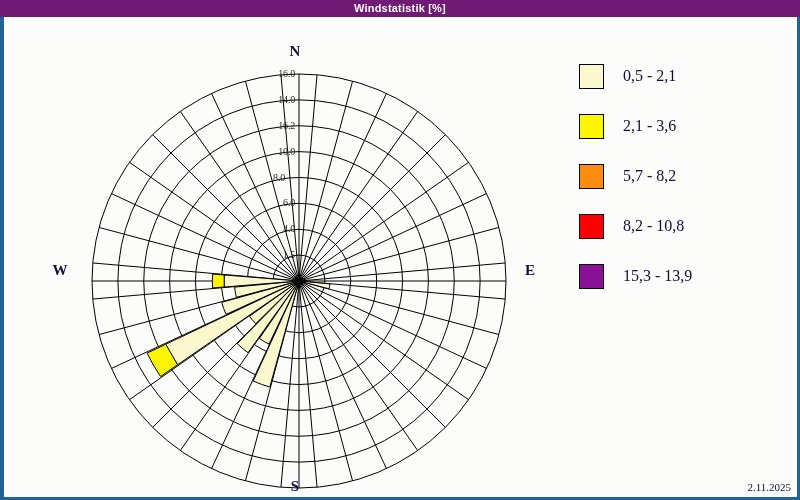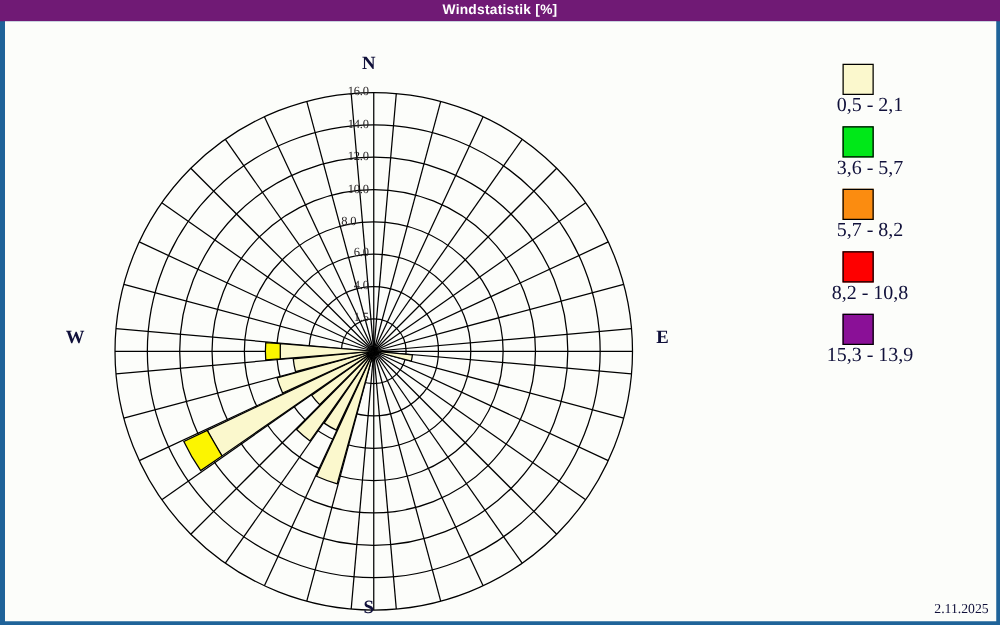--- a/index.html
+++ b/index.html
@@ -80,21 +80,20 @@
   #legend {
     position: absolute;
     left: 575px;
     top: 34px;
     width: 215px;
   }
   .legend-row {
     display: flex;
     align-items: center;
     height: 50px;
-    flex-direction: column;
   }
   .legend-swatch {
     width: 25px;
     height: 25px;
     border: 1px solid #000000;
     box-sizing: border-box;
     flex: 0 0 auto;
   }
   .legend-label {
     margin-left: 19px;
@@ -208,34 +207,34 @@
       <div class="axis-label" id="label-s">S</div>
       <div class="axis-label" id="label-w">W</div>
       <div class="axis-label" id="label-e">E</div>
 
       <div id="radial-ticks">
           <div class="radial-tick" style="left: 257px; top: 232.125px;">1.5</div>
           <div class="radial-tick" style="left: 257px; top: 206.25px;">4.0</div>
           <div class="radial-tick" style="left: 257px; top: 180.375px;">6.0</div>
           <div class="radial-tick" style="left: 247px; top: 154.5px;">8.0</div>
           <div class="radial-tick" style="left: 257px; top: 128.625px;">10.0</div>
-          <div class="radial-tick" style="left: 257px; top: 102.75px;">12.0</div>
+          <div class="radial-tick" style="left: 257px; top: 102.75px;">16.2</div>
           <div class="radial-tick" style="left: 257px; top: 76.875px;">14.0</div>
           <div class="radial-tick" style="left: 257px; top: 51px;">16.0</div>
         </div>
     </div>
 
     <div id="legend">
         <div class="legend-row">
           <div class="legend-swatch" style="background: rgb(251, 248, 205);"></div>
           <div class="legend-label">0,5 - 2,1</div>
         </div>
         <div class="legend-row">
-          <div class="legend-swatch" style="background: rgb(0, 232, 24);"></div>
-          <div class="legend-label">3,6 - 5,7</div>
+          <div class="legend-swatch" style="background: rgb(252, 245, 0);"></div>
+          <div class="legend-label">2,1 - 3,6</div>
         </div>
         <div class="legend-row">
           <div class="legend-swatch" style="background: rgb(251, 140, 16);"></div>
           <div class="legend-label">5,7 - 8,2</div>
         </div>
         <div class="legend-row">
           <div class="legend-swatch" style="background: rgb(254, 0, 0);"></div>
           <div class="legend-label">8,2 - 10,8</div>
         </div>
         <div class="legend-row">

